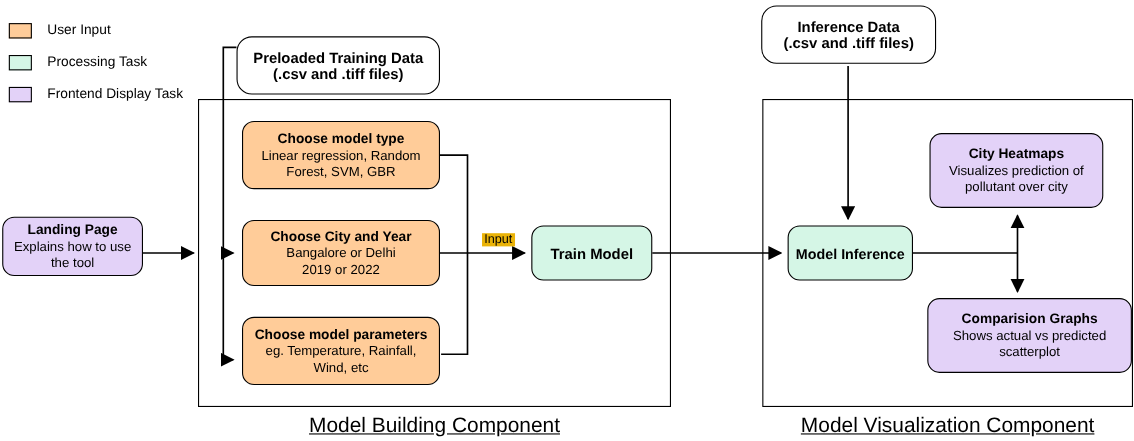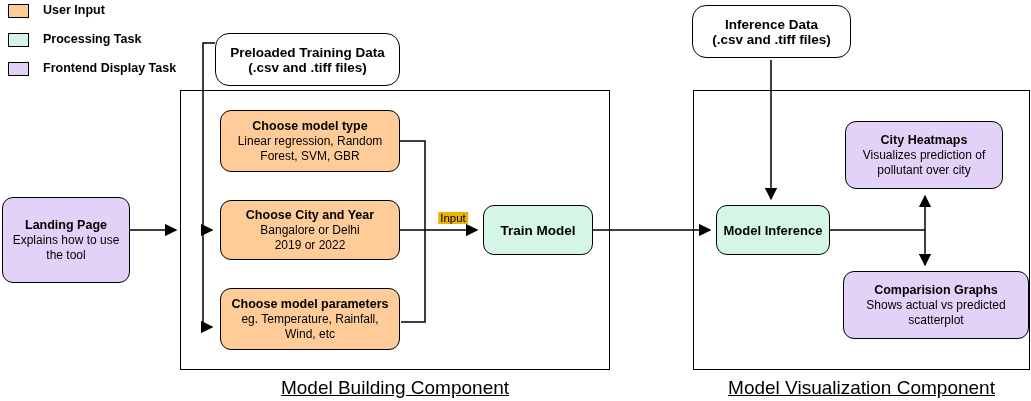--- a/index.html
+++ b/index.html
@@ -22,21 +22,21 @@
   .white{background:#ffffff;border-radius:14px;border-width:1.5px;}
   .white .title{font-size:13.5px;}
   .container-box{
     position:absolute;z-index:0;border:1px solid #000;background:transparent;
     box-sizing:border-box;
   }
   .container-label{
     position:absolute;z-index:2;text-align:center;font-size:19px;
     text-decoration:underline;
   }
-  .legend{position:absolute;left:8px;top:3px;z-index:2;font-weight:bold;}
+  .legend{position:absolute;left:8px;top:20px;z-index:2;}
   .legend-row{display:flex;align-items:center;margin-bottom:14px;height:15px;}
   .swatch{width:21px;height:14px;border:1px solid #000;box-sizing:border-box;margin-right:14px;}
   .legend-label{font-size:12.5px;line-height:15px;}
   .edge-label{
     position:absolute;z-index:2;font-size:11.5px;background:#eab308;padding:0 2px;
     transform:translateX(-50%);
   }
 </style>
 </head>
 <body>
@@ -91,21 +91,21 @@
 
   <div class="node white" style="left:215px;top:5px;width:185px;height:53px;margin-top:28px;">
     <div class="title">Preloaded Training Data</div>
     <div class="sub title">(.csv and .tiff files)</div>
   </div>
   <div class="node white" style="left:692px;top:5px;width:159px;height:53px;">
     <div class="title">Inference Data</div>
     <div class="sub title">(.csv and .tiff files)</div>
   </div>
 
-  <div class="node purple" style="left:2px;top:197px;width:128px;height:86px;">
+  <div class="node purple" style="left:2px;top:197px;width:128px;height:54px;">
     <div class="title">Landing Page</div>
     <div class="sub">Explains how to use
 the tool</div>
   </div>
 
   <div class="node orange" style="left:220px;top:110px;width:180px;height:62px;">
     <div class="title">Choose model type</div>
     <div class="sub">Linear regression, Random
 Forest, SVM, GBR</div>
   </div>

